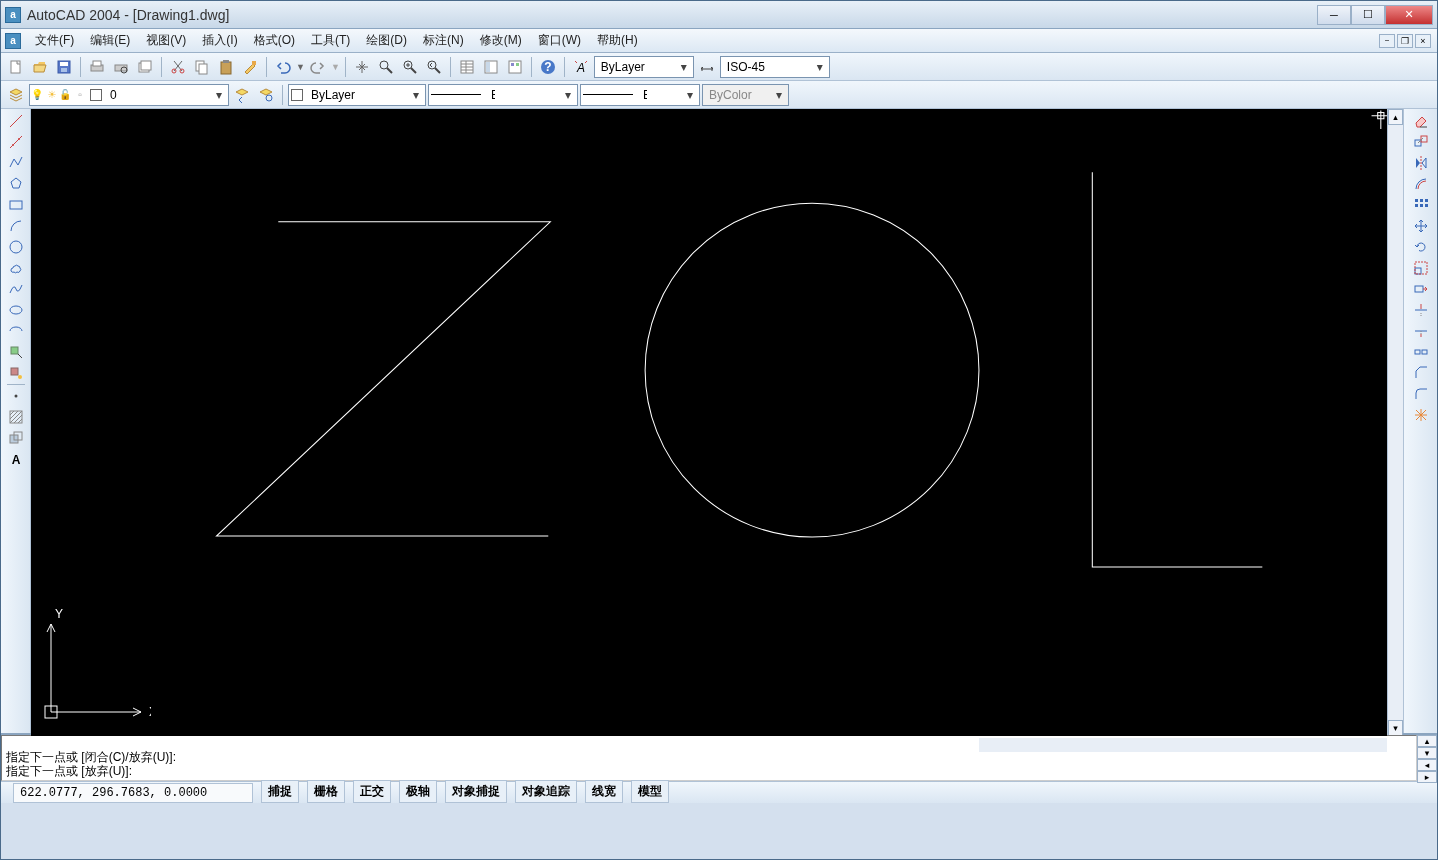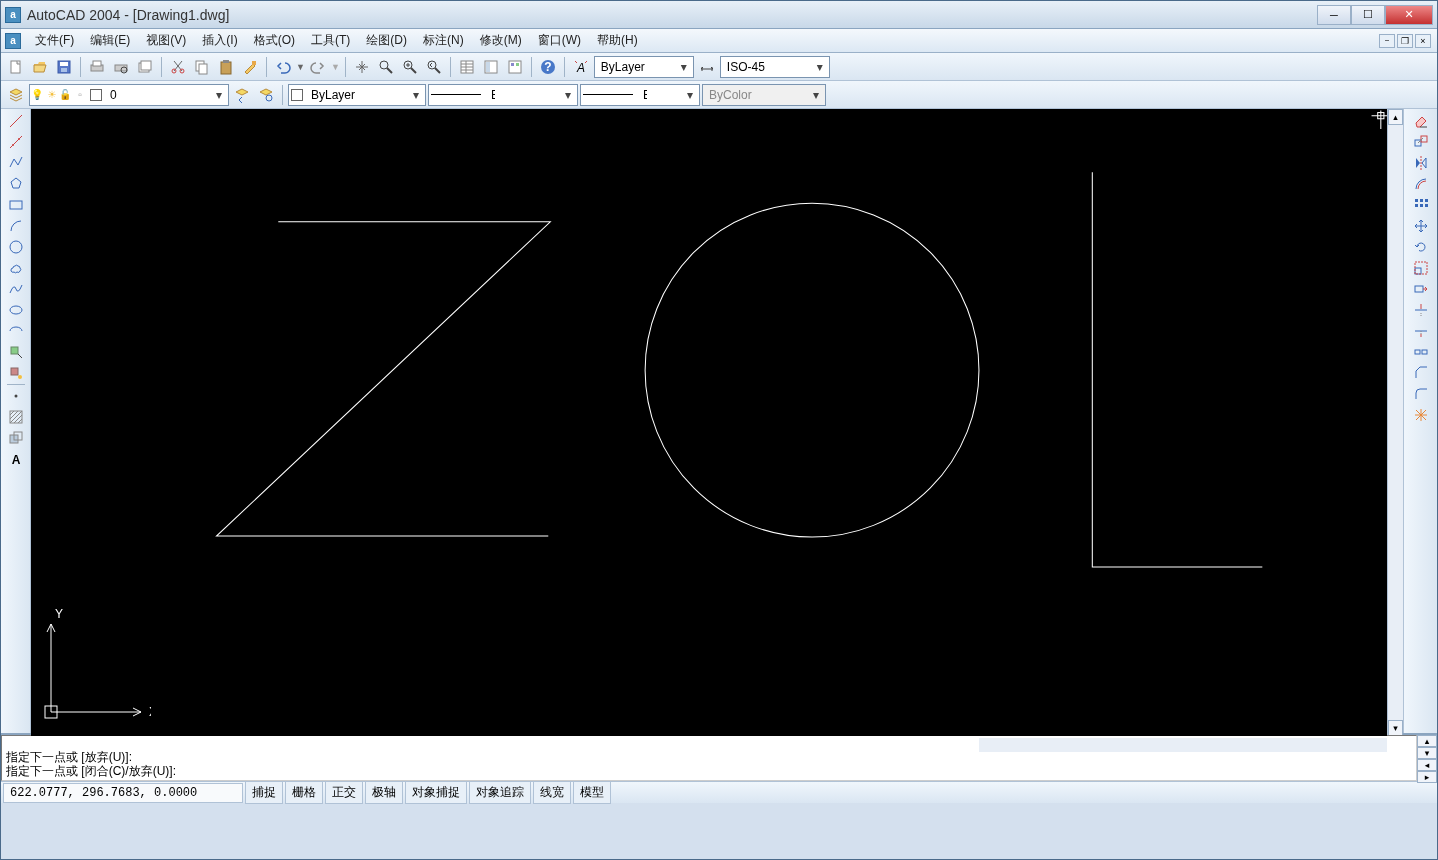--- a/index.html
+++ b/index.html
@@ -27,21 +27,21 @@
 .tb-sep { width: 1px; height: 20px; background: #a0b4c8; margin: 0 3px; }
 .tb-combo { height: 22px; border: 1px solid #7a94b0; background: white; display: flex; align-items: center; padding: 0 2px; font-family: "MS Sans Serif", sans-serif; font-size: 12px; }
 .tb-combo .combo-text { flex: 1; padding: 0 4px; white-space: nowrap; overflow: hidden; }
 .tb-combo .combo-arrow { width: 14px; text-align: center; color: #444; }
 .combo-layer { width: 200px; }
 .combo-style { width: 100px; }
 .combo-dim { width: 110px; }
 .combo-color { width: 138px; }
 .combo-ltype { width: 150px; }
 .combo-lweight { width: 120px; }
-.combo-plotstyle { width: 124px; background: #f0f0f0; color: #888; }
+.combo-plotstyle { width: 87px; background: #f0f0f0; color: #888; }
 
 
 .main-area { display: flex; height: 624px; }
 .side-toolbar { width: 30px; background: linear-gradient(to right, #f0f6fc, #dae6f2); display: flex; flex-direction: column; align-items: center; gap: 1px; padding-top: 2px; border-right: 1px solid #b0c2d6; }
 .side-toolbar.right { border-right: none; border-left: 1px solid #b0c2d6; width: 34px; }
 .side-btn { width: 22px; height: 20px; display: flex; align-items: center; justify-content: center; }
 
 .canvas-wrap { flex: 1; display: flex; flex-direction: column; background: #e0e8f0; }
 .drawing-area { flex: 1; position: relative; background: black; }
 .ucs-icon { position: absolute; left: 10px; bottom: 10px; }
@@ -57,23 +57,23 @@
 .right-scroll-col .sb-btn { height: 16px; border: 1px solid #9ab0c8; background: #f0f4fa; display: flex; align-items: center; justify-content: center; font-size: 9px; }
 .right-scroll-col .sb-track { flex: 1; }
 
 
 .command-area { height: 48px; display: flex; border-top: 2px solid #8ba5c0; background: #f8f8f8; }
 .command-text { flex: 1; background: white; border: 1px inset #ccc; padding: 2px 4px; font-family: "SimSun", monospace; font-size: 12px; overflow: hidden; display: flex; flex-direction: column; justify-content: flex-end; line-height: 14px; }
 .command-scroll { width: 20px; display: flex; flex-direction: column; background: #e8eef6; }
 .command-scroll div { height: 16px; border: 1px solid #9ab0c8; background: #f0f4fa; display: flex; align-items: center; justify-content: center; font-size: 9px; }
 
 
-.status-bar { height: 22px; background: linear-gradient(to bottom, #f0f6fc, #dae6f2); display: flex; align-items: center; border-top: 1px solid #b0c2d6; padding: 0 2px; }
+.status-bar { height: 22px; background: linear-gradient(to bottom, #f0f6fc, #dae6f2); display: flex; align-items: flex-end; border-top: 1px solid #b0c2d6; padding: 0 12px; }
 .status-coord { width: 240px; padding: 2px 6px; border: 1px solid #b0c2d6; background: #f8fafc; font-family: "Courier New", monospace; font-size: 12px; }
-.status-toggle { padding: 2px 6px; border: 1px solid #b0c2d6; background: #e8f0f8; font-size: 12px; margin-left: 2px; min-width: 34px; text-align: center; }
+.status-toggle { padding: 2px 6px; border: 1px solid #b0c2d6; background: #e8f0f8; font-size: 12px; margin-left: 8px; min-width: 34px; text-align: center; font-weight: bold; }
 
 
 .ic { width: 16px; height: 16px; display: block; }
 
 
 .line-sample { display: inline-block; width: 50px; border-top: 1px solid black; vertical-align: middle; margin-right: 6px; }
 .line-sample.thick { border-top-width: 1px; }
 .color-swatch { display: inline-block; width: 12px; height: 12px; border: 1px solid #666; background: white; vertical-align: middle; margin-right: 4px; }
 .layer-icons { display: inline-flex; gap: 2px; align-items: center; margin-right: 4px; }
 .layer-icons span { width: 12px; height: 12px; display: inline-flex; align-items: center; justify-content: center; font-size: 10px; }
@@ -566,22 +566,22 @@
     <div class="side-btn">
         <svg class="ic" viewBox="0 0 16 16">
           <path d="M8 8L3 3M8 8l5-5M8 8l-5 5M8 8l5 5M8 8V2M8 8v6M8 8H2M8 8h6" stroke="#e88838"></path>
         </svg>
       </div>
   </div>
 </div>
 
 <div class="command-area">
   <div class="command-text">
+    <div>指定下一点或 [闭合(C)/放弃(U)]:</div>
     <div>指定下一点或 [放弃(U)]:</div>
-    <div>指定下一点或 [闭合(C)/放弃(U)]:</div>
   </div>
   <div class="command-scroll">
     <div>▴</div>
     <div>▾</div>
     <div style="flex:1;border:none;background:transparent"></div>
     <div>◂</div>
     <div>▸</div>
   </div>
 </div>
 

